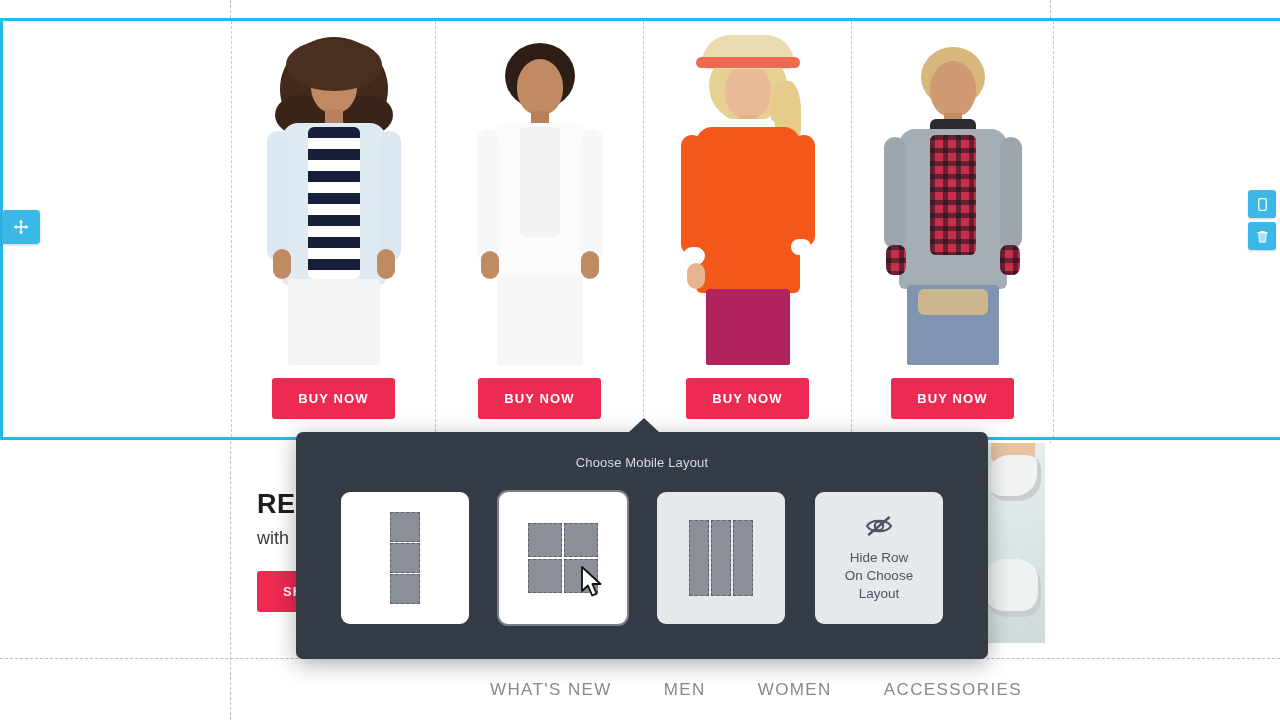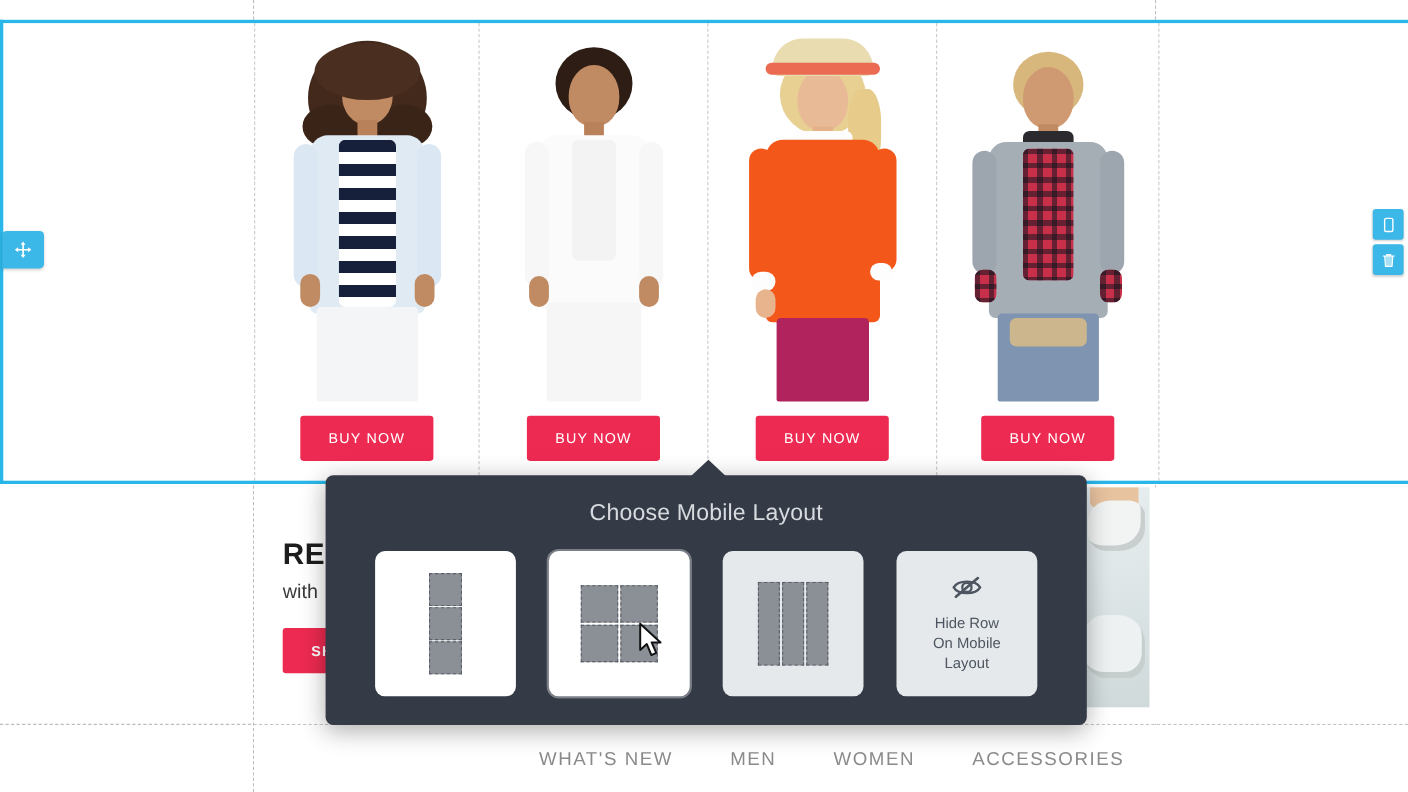--- a/index.html
+++ b/index.html
@@ -96,21 +96,21 @@
       repeating-linear-gradient(to right, rgba(20,20,30,.55) 0 5px, transparent 5px 13px),
       #c8304a;
   }
 
   
   .buy-btn {
     margin-top: 10px;
     background: #ed2a51;
     color: #ffffff;
     font-size: 13px;
-    font-weight: normal;
+    font-weight: bold;
     letter-spacing: 1.1px;
     padding: 13px 26px;
     border: none;
     border-radius: 3px;
     cursor: pointer;
     font-family: "Liberation Sans", sans-serif;
   }
 
   
   #promo-row {
@@ -198,21 +198,21 @@
   }
   #popover-arrow {
     position: absolute; left: 332px; top: -14px;
     width: 0; height: 0;
     border-left: 16px solid transparent;
     border-right: 16px solid transparent;
     border-bottom: 15px solid #343b47;
   }
   #popover-title {
     text-align: center; color: #d7dade;
-    font-size: 21px; padding-top: 23px; letter-spacing: .15px;
+    font-size: 13px; padding-top: 23px; letter-spacing: .15px;
   }
   #layout-options {
     display: flex; justify-content: center; gap: 30px;
     margin-top: 22px;
   }
   .layout-card {
     width: 128px; height: 132px;
     border-radius: 9px;
     display: flex; flex-direction: column;
     align-items: center; justify-content: center;
@@ -425,21 +425,21 @@
       <div class="layout-card">
         <div class="hide-icon">
           <svg width="30" height="24" viewBox="0 0 30 24">
             <path d="M3 12 C7 5, 23 5, 27 12 C23 19, 7 19, 3 12 Z" fill="none" stroke="#4c5560" stroke-width="2.1"></path>
             <circle cx="15" cy="12" r="4.2" fill="none" stroke="#4c5560" stroke-width="2.1"></circle>
             <line x1="5" y1="20.5" x2="25" y2="3.5" stroke="#4c5560" stroke-width="2.4" stroke-linecap="round"></line>
           </svg>
         </div>
         <div class="hide-label">
           <div>Hide Row</div>
-          <div>On Mobile</div>
+          <div>On Choose</div>
           <div>Layout</div>
         </div>
       </div>
 
     </div>
   </div>
 
   <div id="cursor">
     <svg width="26" height="34" viewBox="0 0 26 34">
       <path d="M2 1 L2 25 L8 19.5 L12.2 29.5 L16.6 27.6 L12.4 18 L20.5 18 Z" fill="#ffffff" stroke="#111111" stroke-width="1.8" stroke-linejoin="round"></path>

